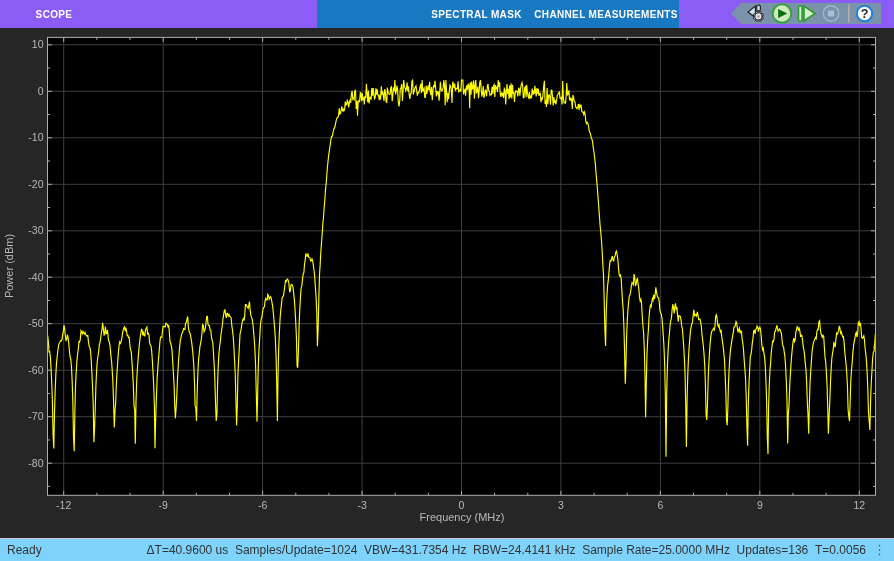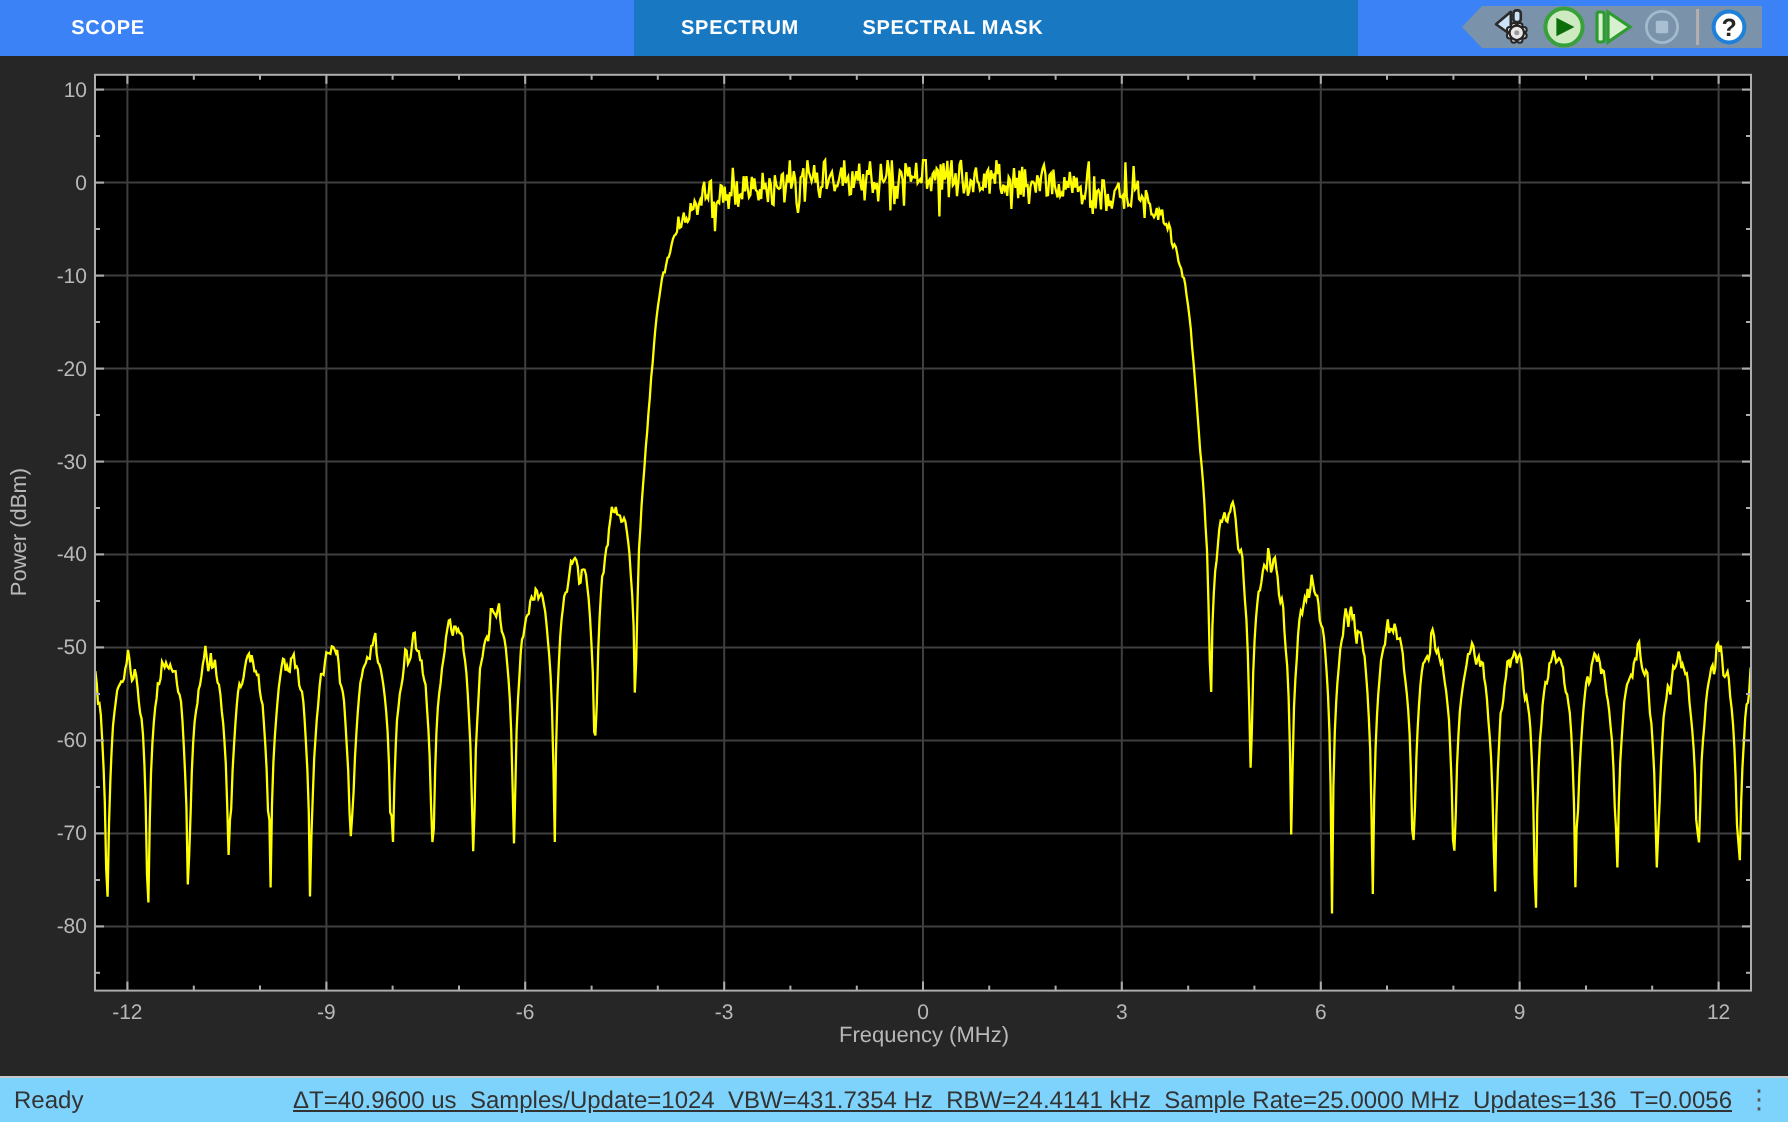--- a/index.html
+++ b/index.html
@@ -1,30 +1,30 @@
 <!DOCTYPE html>
 <html><head><meta charset="utf-8"><style>
 * { margin:0; padding:0; box-sizing:border-box; }
 body { width:894px; height:561px; font-family:"Liberation Sans",sans-serif; background:#262626; overflow:hidden; position:relative; }
-.toolbar { position:absolute; left:0; top:0; width:894px; height:28px; background:#3b82f6; }
+.toolbar { position:absolute; left:0; top:0; width:894px; height:28px; background:#8b5cf6; }
 .tab { color:#fff; font-size:10px; font-weight:bold; letter-spacing:.35px; text-align:center; height:28px; line-height:29px; white-space:nowrap; }
 .ctx { position:absolute; left:317px; top:0; width:362px; height:28px; background:#1878c2; }
 .iconpanel { position:absolute; left:731px; top:3px; width:150px; height:21px; background:#7a93ab;
   clip-path:polygon(10px 0, 150px 0, 150px 21px, 10px 21px, 0 10.5px); }
 .statusbar { position:absolute; left:0; top:538px; width:894px; height:23px; background:#7dd3fc; border-top:1px solid #c8c8c8; color:#333; font-size:12px; }
 .statusbar .left { position:absolute; left:7px; top:4px; }
-.statusbar .right { position:absolute; right:28px; top:4px;text-decoration:underline; }
+.statusbar .right { position:absolute; right:28px; top:4px; }
 .dots { position:absolute; right:8px; top:3px; color:#555; font-size:13px; letter-spacing:0; }
 </style></head>
 <body>
 <div class="toolbar">
   <div class="ctx"></div>
   <div class="tab" style="position:absolute;left:21px;width:66px;">SCOPE</div>
-  <div class="tab" style="position:absolute;left:331px;width:78px;">SPECTRUM</div>
   <div class="tab" style="position:absolute;left:425px;width:103px;">SPECTRAL MASK</div>
+  <div class="tab" style="position:absolute;left:532px;width:148px;">CHANNEL MEASUREMENTS</div>
   <div class="iconpanel"></div>
   <svg width="160" height="28" style="position:absolute;left:731px;top:0">
 
     <g>
       <path d="M 17,12.1 L 24.4,5.9 L 24.4,17.4 Z" fill="#cce4f7" stroke="#2b2b2b" stroke-width="1.3" stroke-linejoin="round"></path>
       <rect x="25.7" y="5.2" width="3.7" height="5.8" rx="1.5" fill="#cce4f7" stroke="#2b2b2b" stroke-width="1.3"></rect>
       <g fill="#e8e8e8" stroke="#252525" stroke-width="1">
           <circle cx="31.0" cy="17.9" r="1.35"></circle>
           <circle cx="28.9" cy="20.0" r="1.35"></circle>
           <circle cx="25.9" cy="20.0" r="1.35"></circle>

